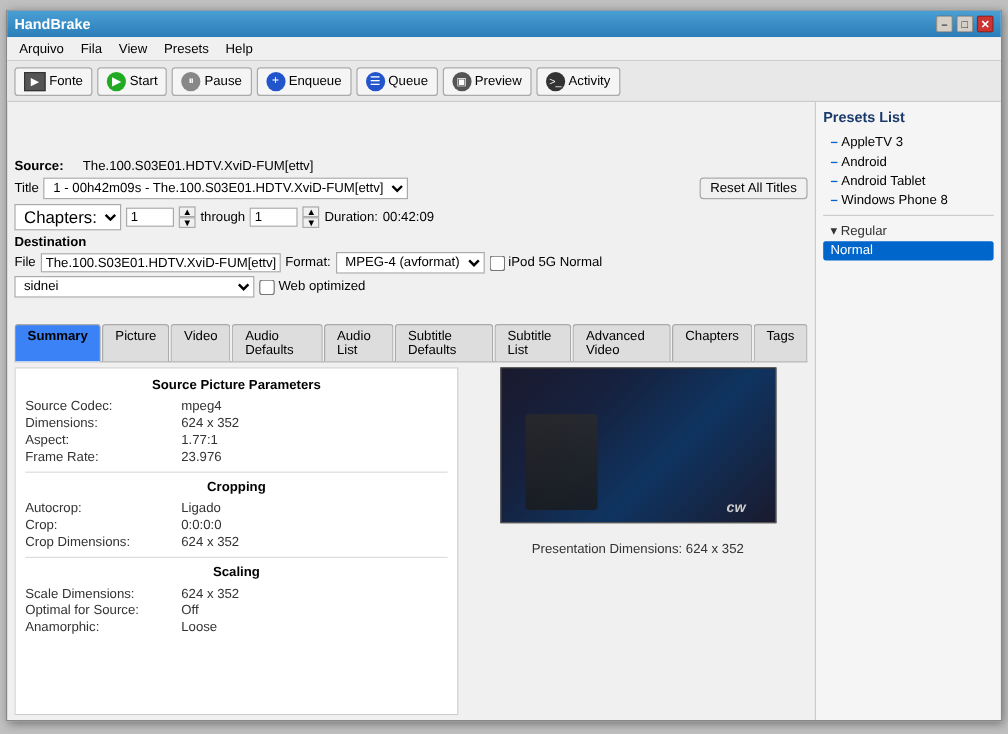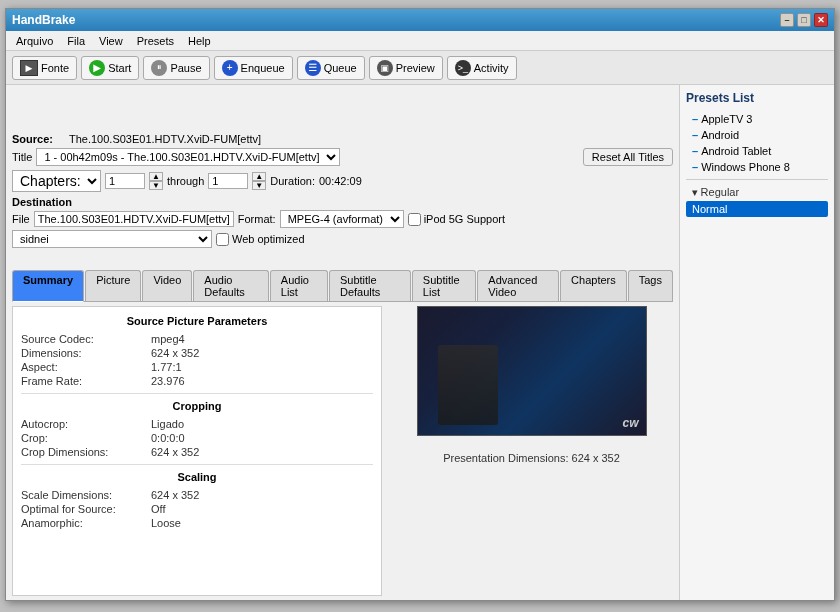--- a/index.html
+++ b/index.html
@@ -275,21 +275,21 @@
       left: 20px;
       width: 60px;
       height: 80px;
       background: linear-gradient(to bottom, #2a2a2a, #1a1a1a);
       border-radius: 3px;
       opacity: 0.8;
     }
     .cw-logo {
       position: absolute;
       bottom: 5px;
-      right: 7px;
+      right: 24px;
       color: #ccc;
       font-size: 12px;
       font-weight: bold;
       font-style: italic;
     }
     .presentation-label {
       font-size: 11px;
       color: #333;
       margin-top: 16px;
     }
@@ -459,21 +459,21 @@
         <div class="section-label">Destination</div>
         <div class="dest-row">
           <span>File</span>
           <input type="text" class="dest-input" value="The.100.S03E01.HDTV.XviD-FUM[ettv].m4v" style="">
           <span>Format:</span>
           <select class="format-select">
             <option>MPEG-4 (avformat)</option>
           </select>
           <label class="checkbox-wrap">
             <input type="checkbox" style="">
-            <span>iPod 5G Support</span>
+            <span>iPod 5G Normal</span>
           </label>
         </div>
         <div class="dest-row">
           <select class="folder-select">
             <option>sidnei</option>
           </select>
           <label class="checkbox-wrap">
             <input type="checkbox" style="">
             <span>Web optimized</span>
           </label>

